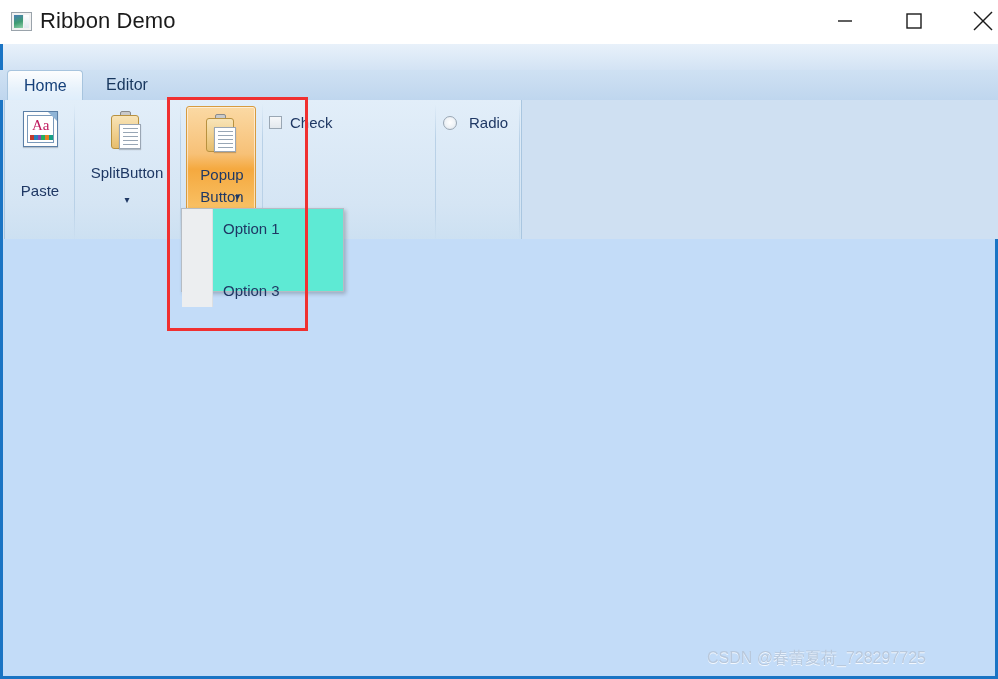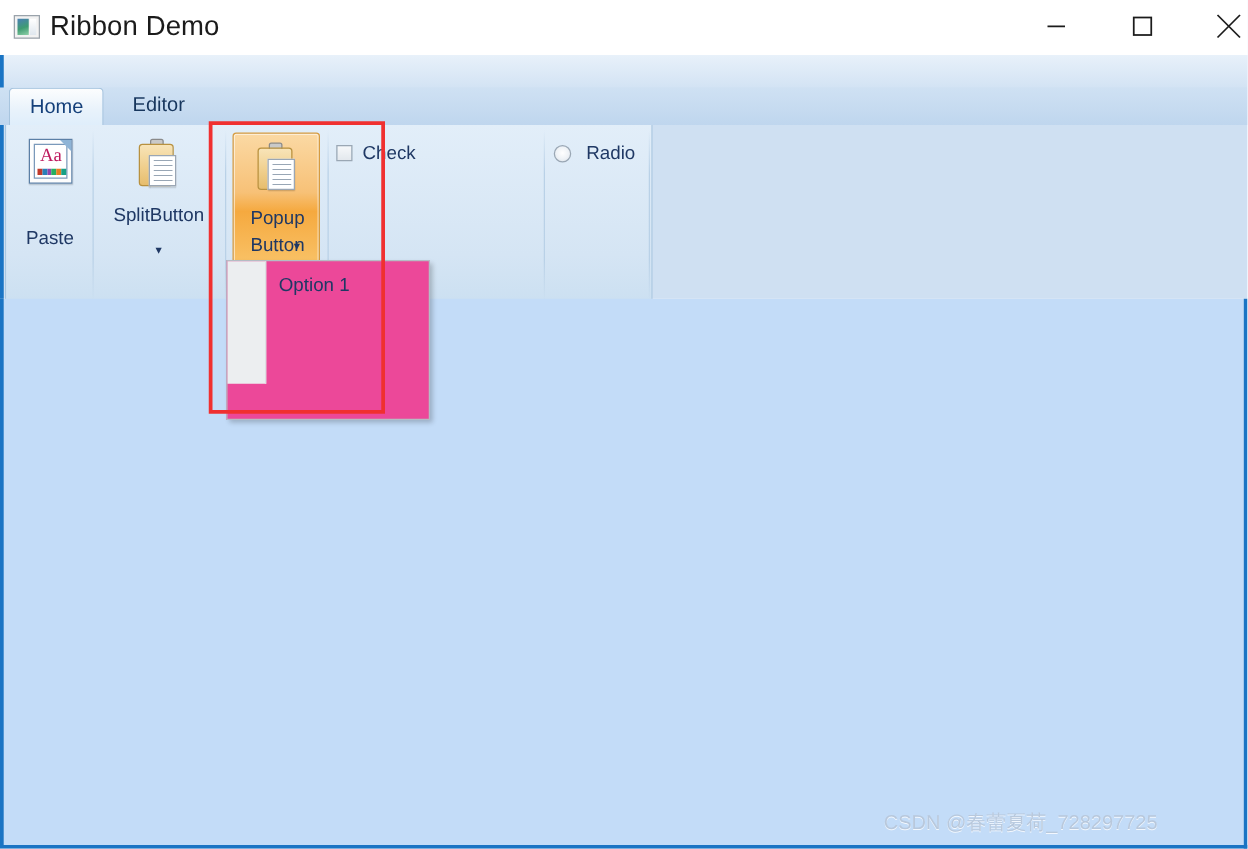--- a/index.html
+++ b/index.html
@@ -313,22 +313,22 @@
   .launcher {
     position: absolute;
     left: 498px; top: 213px;
     width: 15px; height: 15px;
   }
 
   
   .menu {
     position: absolute;
     left: 181px; top: 208px;
-    width: 163px; height: 128px;
-    background: #ec4899;
+    width: 163px; height: 84px;
+    background: #5eead4;
     border: 1px solid #b5bcc4;
     box-sizing: border-box;
     box-shadow: 2px 2px 4px rgba(0,0,0,0.22);
   }
   .menu-gutter {
     position: absolute;
     left: 0; top: 0;
     width: 31px; height: 98px;
     background: #eceef0;
     border-right: 1px solid #dcdfe2;
@@ -513,19 +513,20 @@
   </div>
 
   <div class="client"></div>
   <div class="client-left-edge"></div>
   <div class="window-border-right"></div>
   <div class="window-border-bottom"></div>
 
   <div class="menu">
     <div class="menu-gutter"></div>
     <div class="menu-item mi0">Option 1</div>
+    <div class="menu-item mi2">Option 3</div>
   </div>
 
   <div class="annot"></div>
 
   <div class="watermark">CSDN @春蕾夏荷_728297725</div>
 
 </div>
 
 </body></html>

